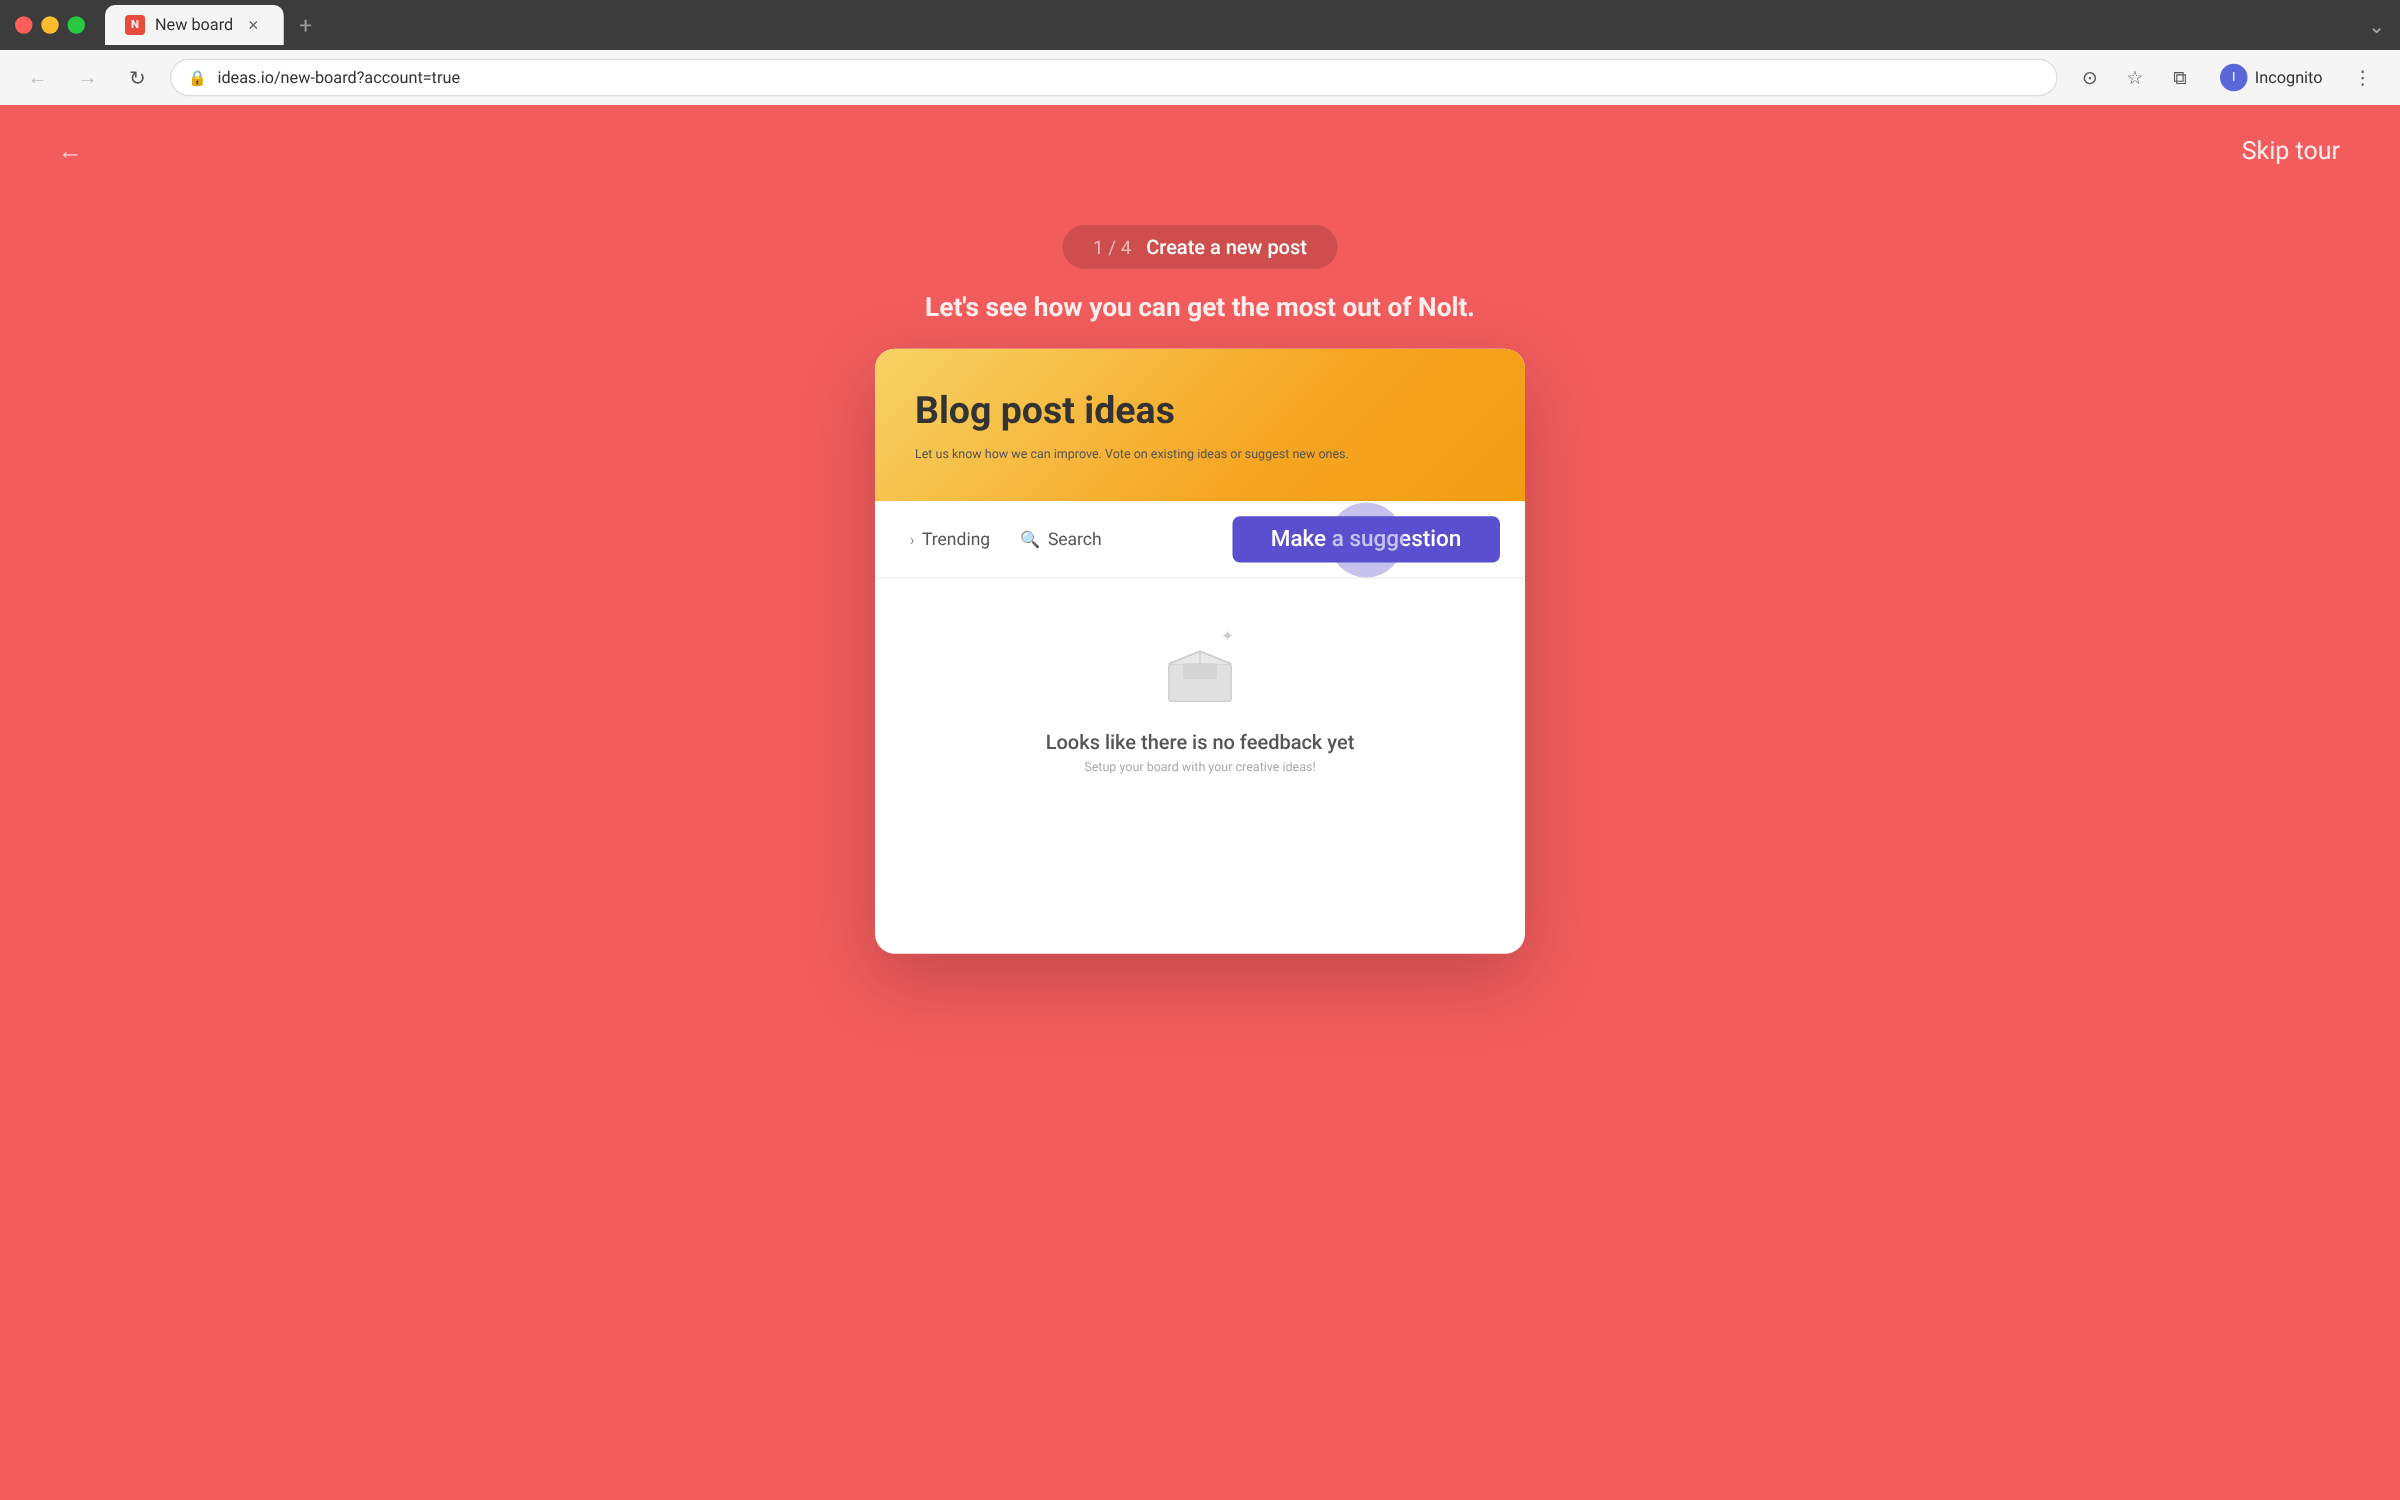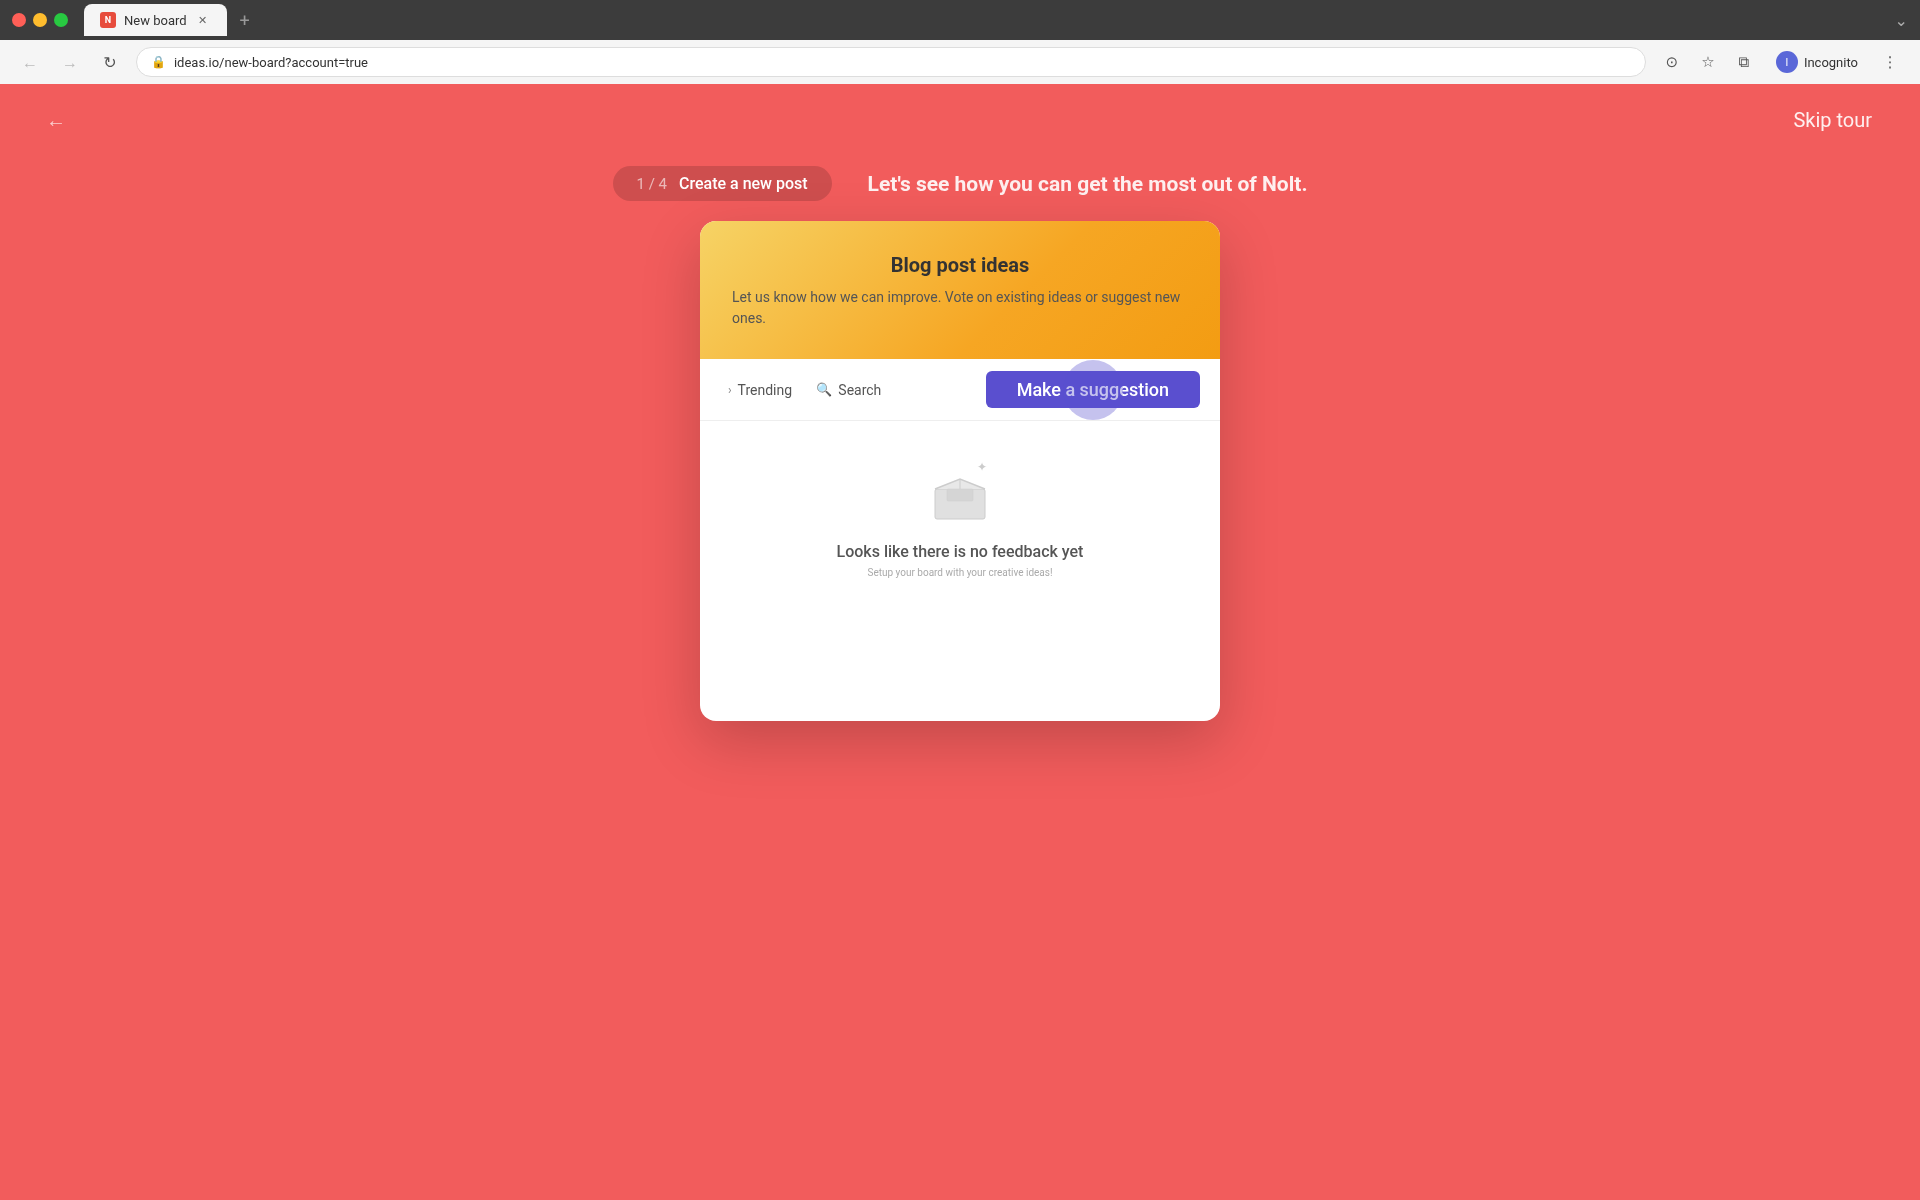--- a/index.html
+++ b/index.html
@@ -201,24 +201,24 @@
       cursor: pointer;
       background: none;
       border: none;
       font-family: inherit;
       padding: 4px 8px;
     }
 
     
     .step-section {
       display: flex;
-      flex-direction: row;
-      align-items: center;
-      margin-top: 10px;
-      gap: 36px;
+      flex-direction: column;
+      align-items: center;
+      margin-top: 24px;
+      gap: 20px;
     }
     .step-indicator {
       background: rgba(0,0,0,0.15);
       border-radius: 20px;
       padding: 8px 24px;
       display: flex;
       align-items: center;
       gap: 12px;
     }
     .step-counter {
@@ -243,28 +243,27 @@
       overflow: hidden;
       background: white;
       box-shadow: 0 20px 60px rgba(0,0,0,0.2);
       margin-top: 20px;
     }
     .board-header {
       background: linear-gradient(135deg, #f6d365 0%, #f6a623 60%, #f39c12 100%);
       padding: 32px 32px 30px;
     }
     .board-title {
-      font-size: 20px;
+      font-size: 30px;
       font-weight: 700;
       color: #333;
       margin-bottom: 10px;
-      text-align: center;
     }
     .board-description {
-      font-size: 14px;
+      font-size: 10px;
       color: #555;
       line-height: 1.5;
     }
 
     
     .board-toolbar {
       display: flex;
       align-items: center;
       padding: 12px 20px;
       border-bottom: 1px solid #eee;

